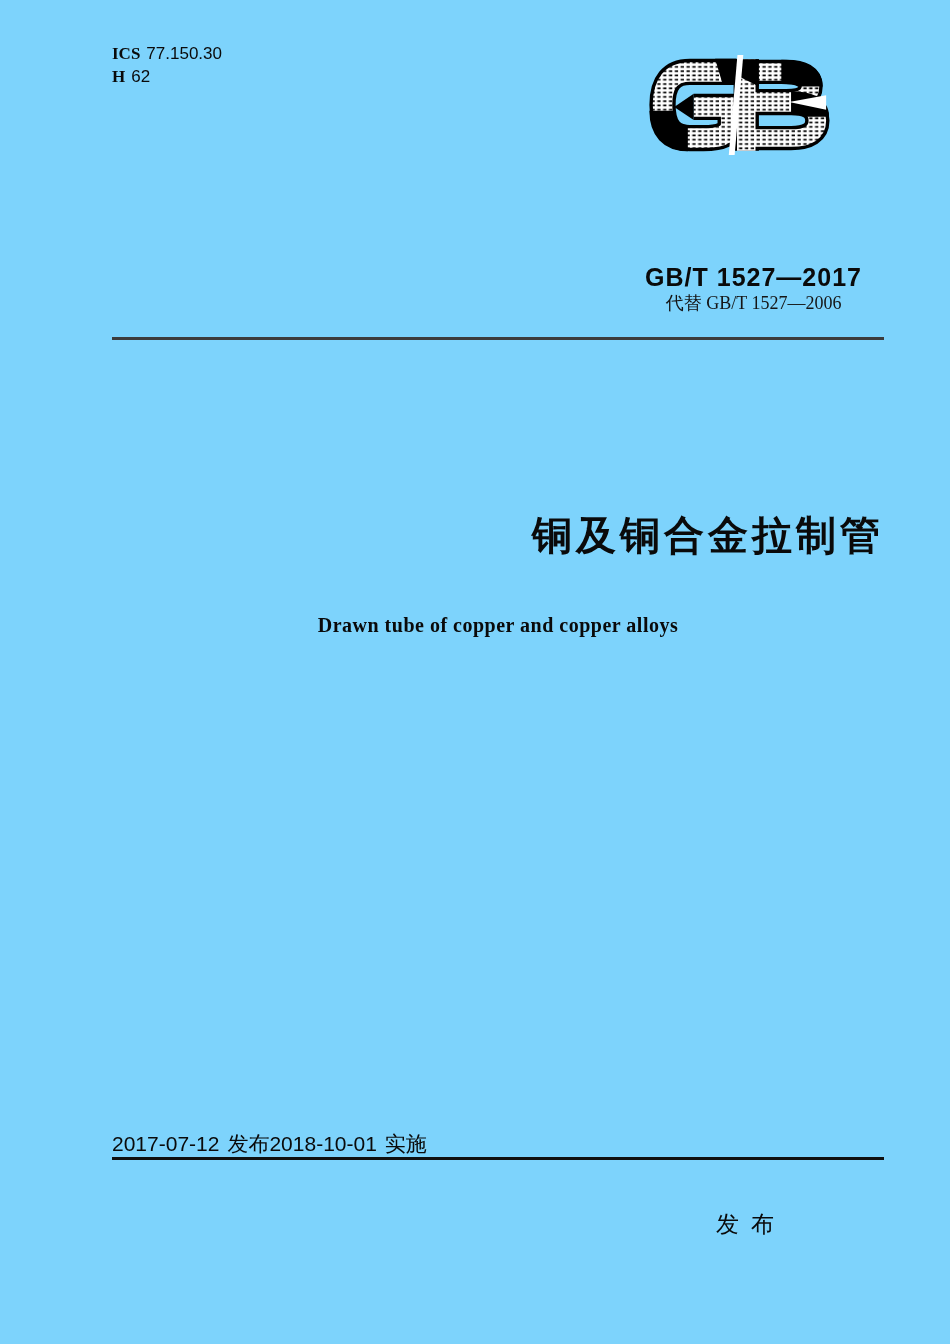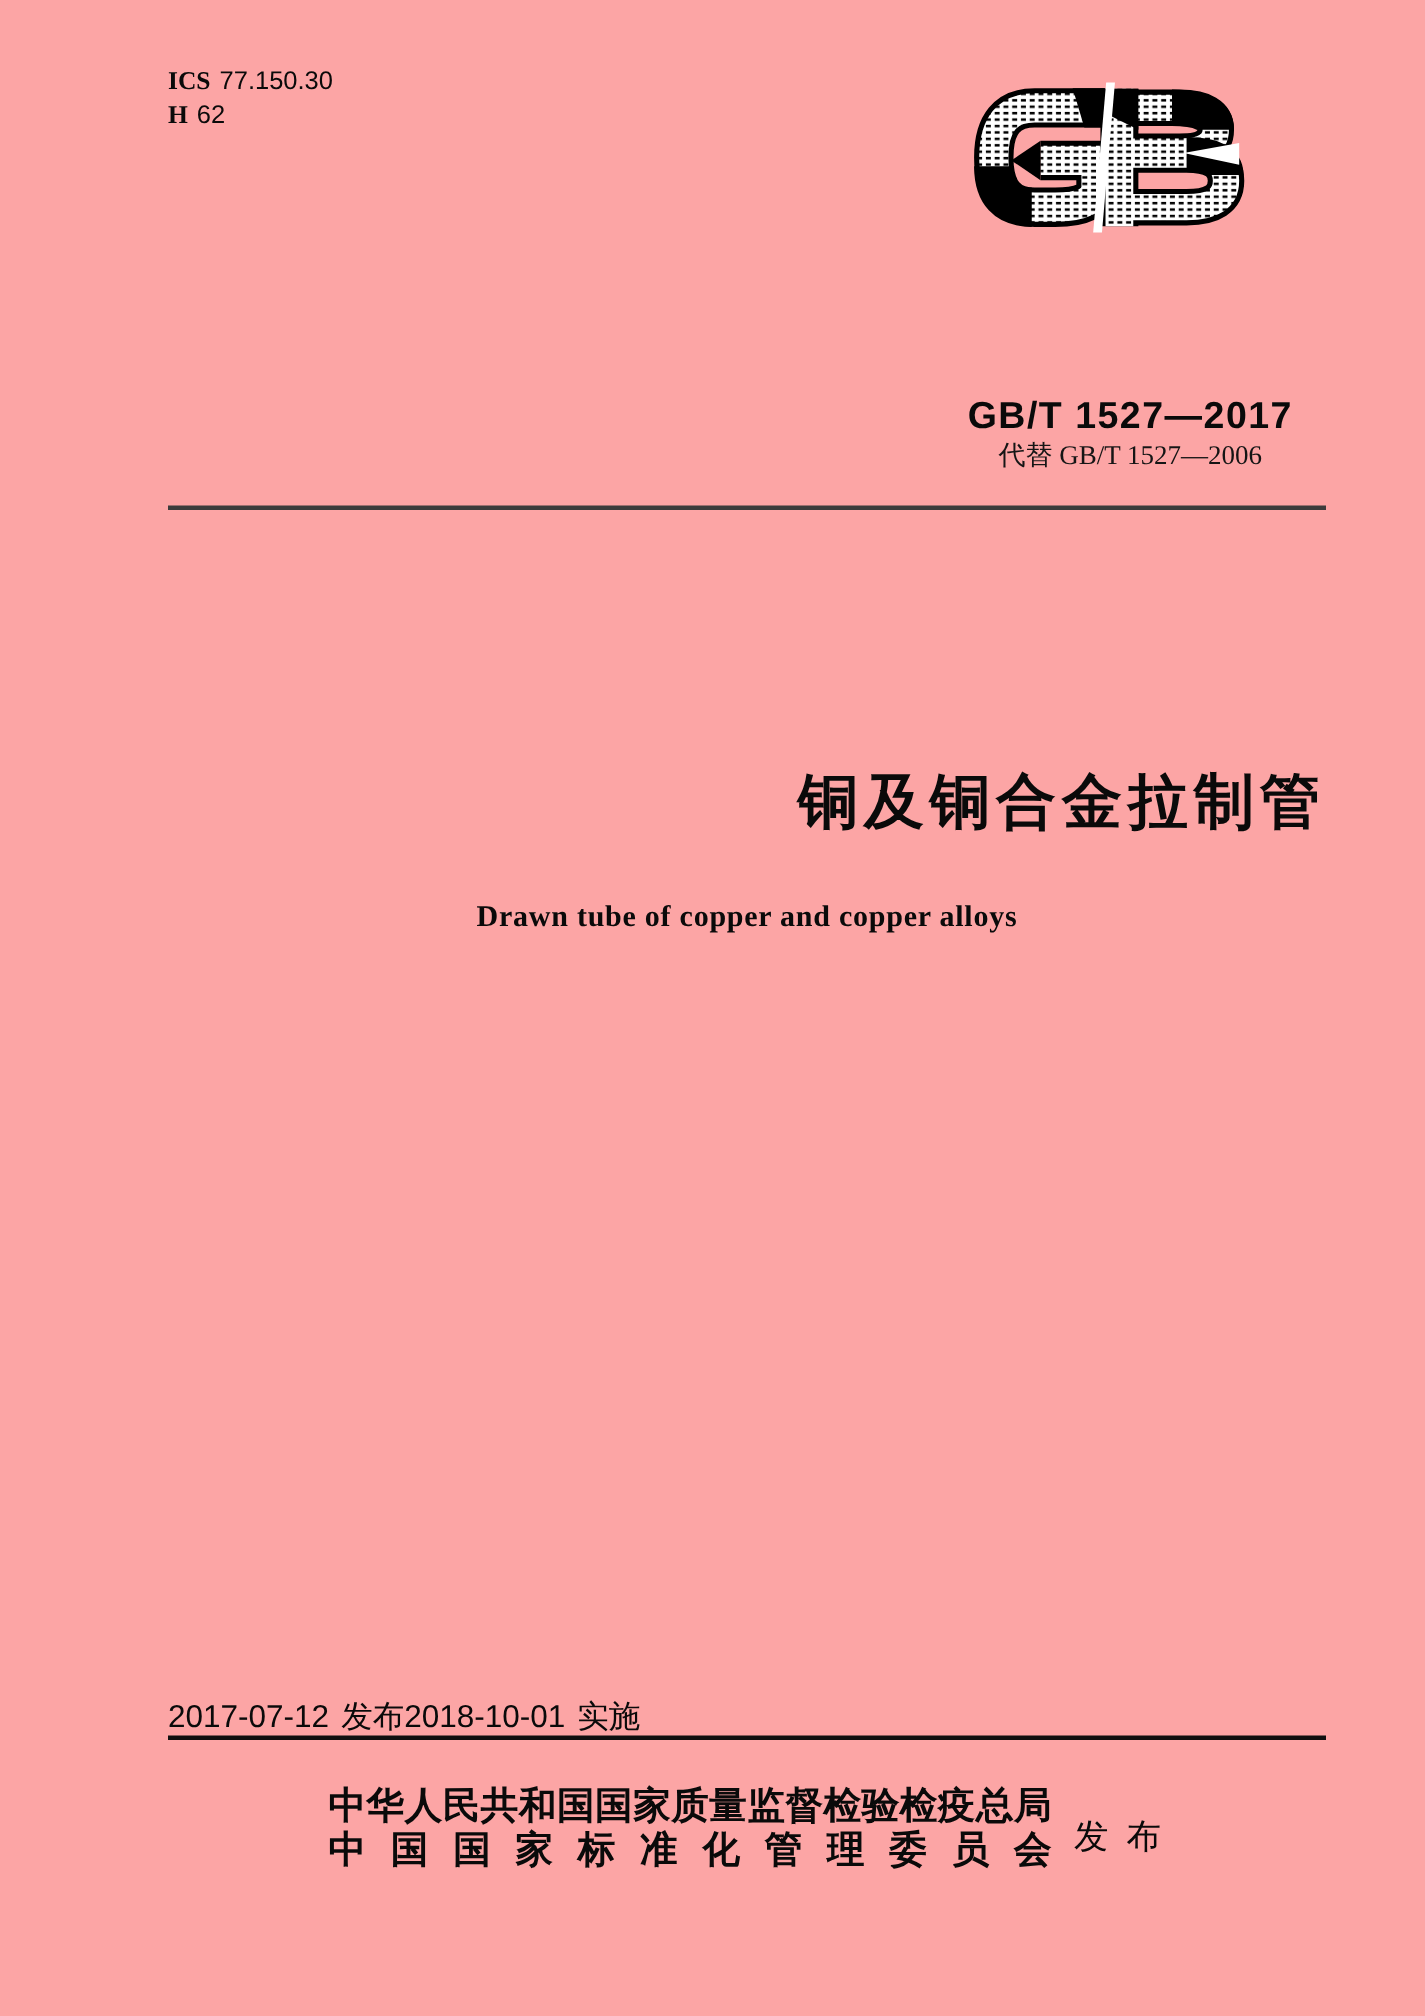--- a/index.html
+++ b/index.html
@@ -1,19 +1,19 @@
 <!DOCTYPE html>
 <html><head>
 <meta charset="utf-8">
 <style>
   html,body{margin:0;padding:0;}
   body{background:#e8e8e8;font-family:"Liberation Serif","DejaVu Serif",serif;}
   .page{
     position:relative;width:950px;height:1344px;margin:0 auto;
-    background:#fca5a5;color:#0a0a0a;overflow:hidden;
+    background:#7dd3fc;color:#0a0a0a;overflow:hidden;
   }
   
   .ics-block{position:absolute;left:112px;top:42px;font-size:17px;line-height:23px;}
   .ics-line .lbl{font-weight:bold;font-family:"Liberation Serif",serif;}
   .ics-line .val{font-family:"Liberation Sans","DejaVu Sans",sans-serif;font-weight:400;margin-left:6px;}
   
   .gb-logo{position:absolute;left:645px;top:55px;width:185px;height:100px;}
   
   .nat-title{
     position:absolute;left:112px;top:180px;width:772px;
@@ -29,21 +29,21 @@
   }
   .replaces{font-size:18px;font-weight:400;line-height:21px;margin-top:2px;color:#151515;}
   .rule-top{position:absolute;left:112px;top:337px;width:772px;height:3px;background:#3c3c3c;}
   
   .doc-titles{position:absolute;left:112px;top:512px;width:772px;text-align:center;}
   .doc-title-zh{
     font-family:"Liberation Sans","DejaVu Sans",sans-serif;
     font-size:40px;font-weight:bold;letter-spacing:4px;text-indent:4px;line-height:46px;text-align:right;
   }
   .doc-title-en{
-    margin-top:42px;font-size:20px;font-weight:bold;letter-spacing:0.5px;
+    margin-top:56px;font-size:20px;font-weight:bold;letter-spacing:0.5px;
     font-family:"Liberation Serif","DejaVu Serif",serif;
   }
   
   .date-row{
     position:absolute;left:112px;top:1130px;width:772px;
     display:flex;justify-content:flex-start;align-items:baseline;
     font-family:"Liberation Sans","DejaVu Sans",sans-serif;font-size:21px;
   }
   .date-row .grp{display:flex;gap:8px;align-items:baseline;}
   .rule-bottom{position:absolute;left:112px;top:1157px;width:772px;height:3px;background:#101010;}
@@ -121,19 +121,15 @@
       <span>发布</span>
     </div>
     <div class="grp">
       <span>2018-10-01</span>
       <span>实施</span>
     </div>
   </div>
 
   <div class="rule-bottom"></div>
 
-  <div class="issuer-block">
-    <div class="issuer-line">中华人民共和国国家质量监督检验检疫总局</div>
-    <div class="issuer-line">中国国家标准化管理委员会</div>
-  </div>
   <div class="publish-label">发布</div>
 
 </div>
 
 </body></html>

